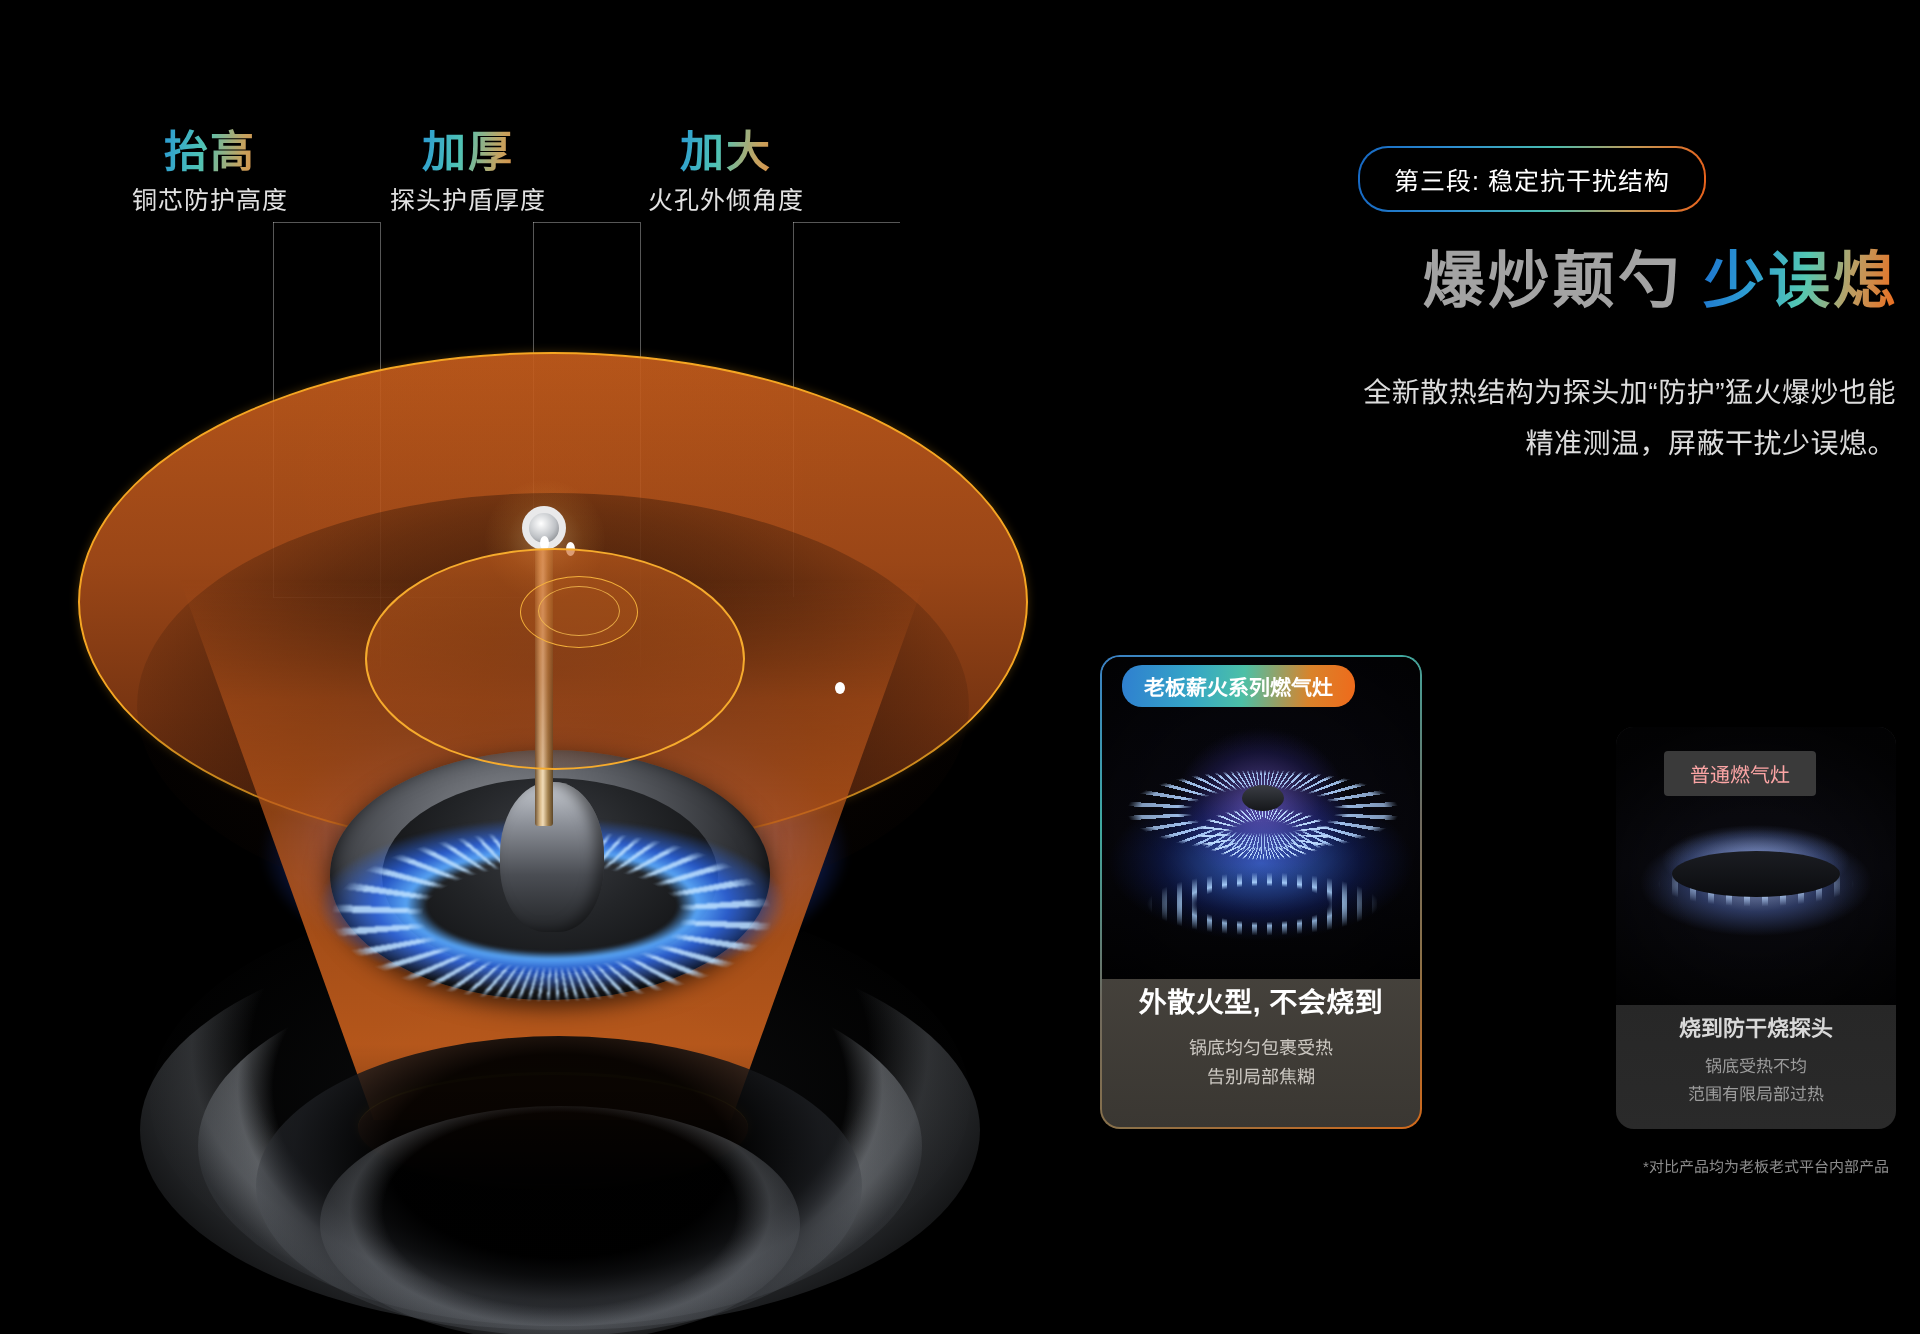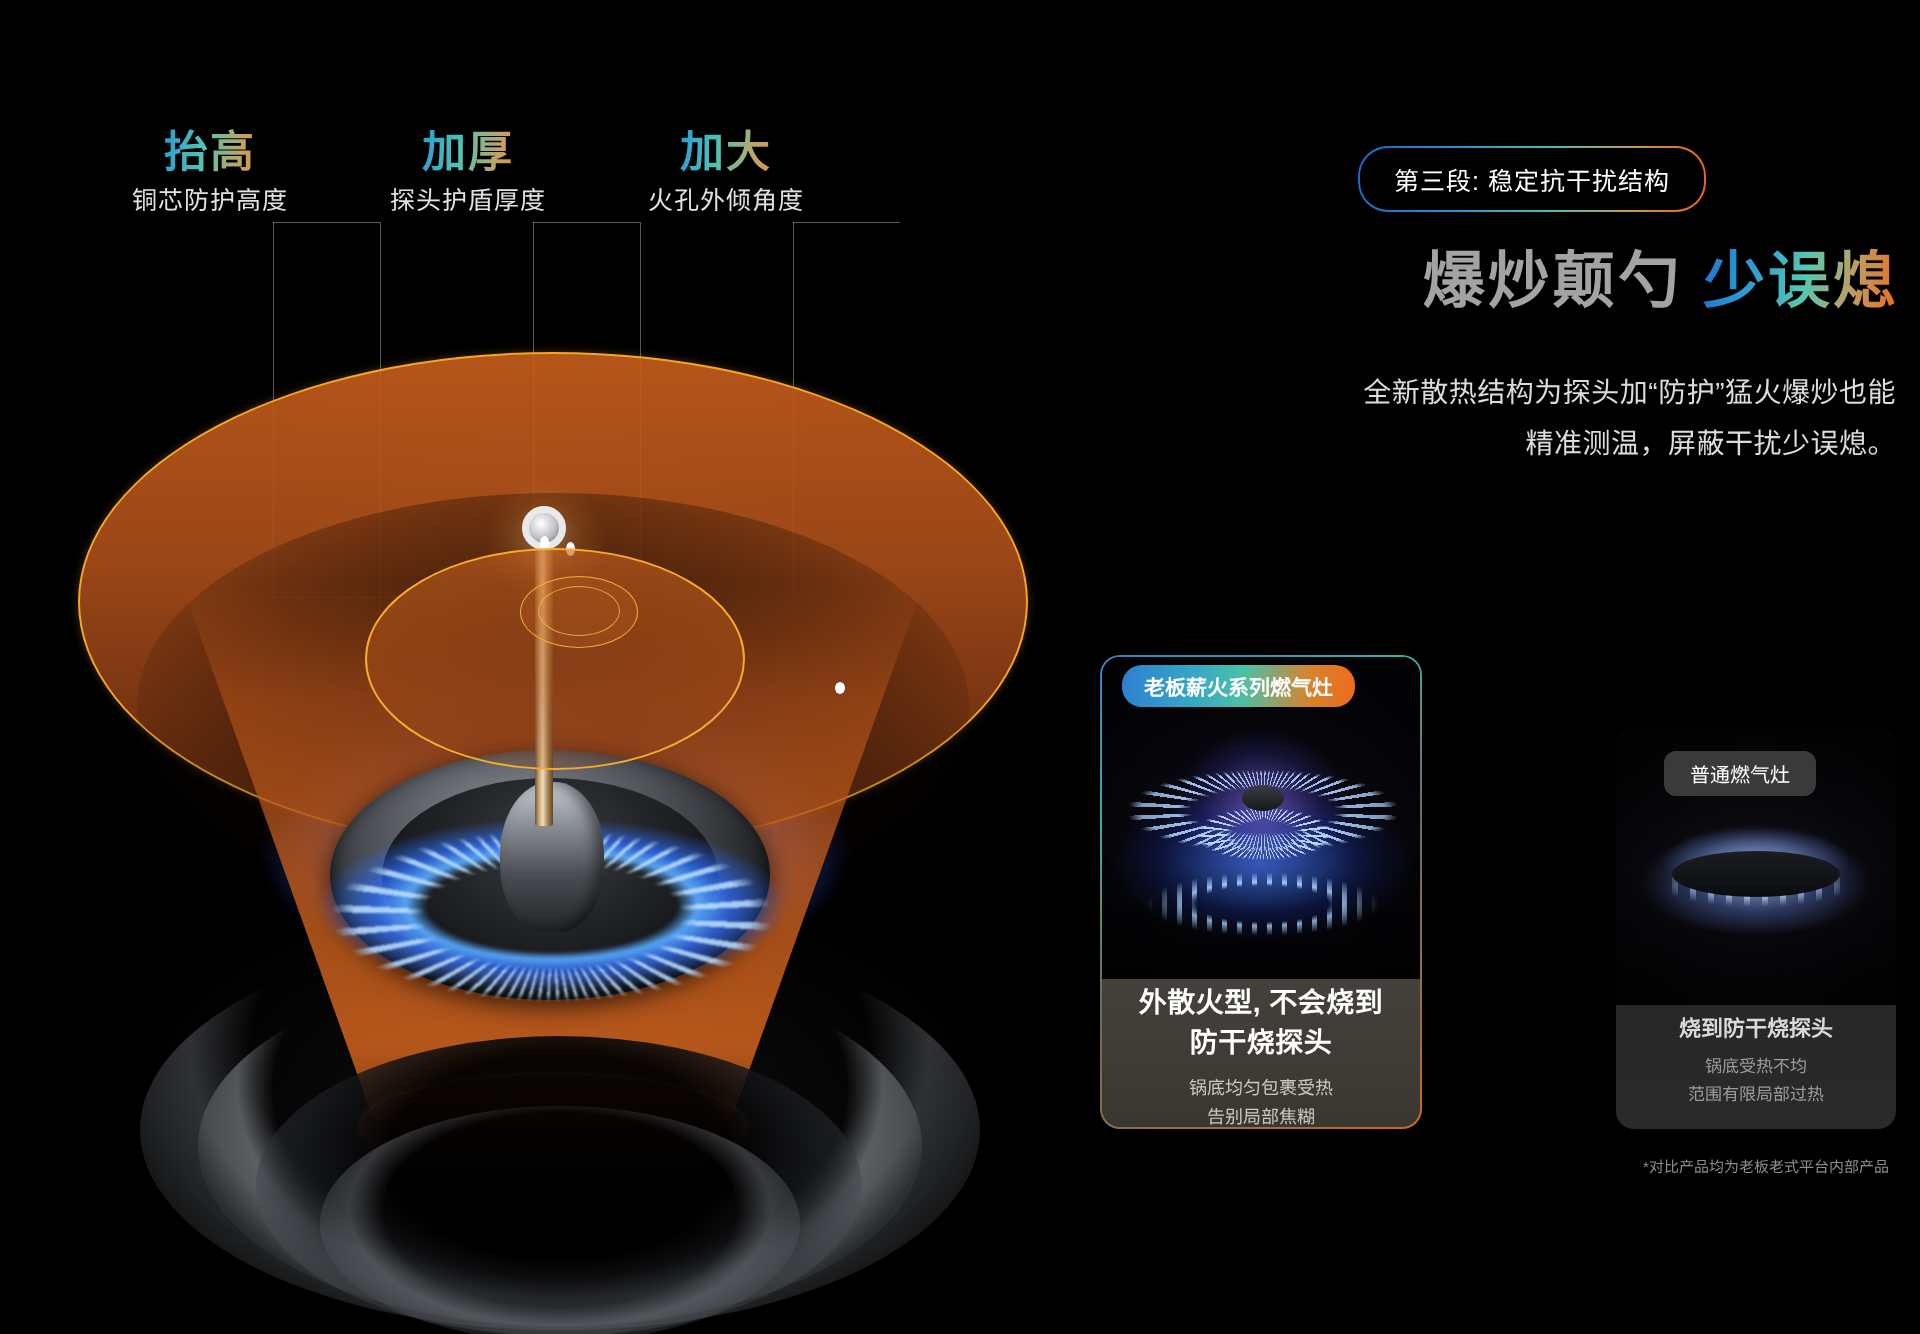--- a/index.html
+++ b/index.html
@@ -328,22 +328,22 @@
 
   .badge-a {
     position:absolute; left:22px; top:-18px; z-index:5;
     padding:6px 22px; border-radius:20px;
     font-size:21px; font-weight:700; color:#fff; white-space:nowrap;
     background:linear-gradient(95deg,#2f7fd0 0%,#35a6c6 30%,#4cc0a6 52%,#d9832b 80%,#ef6a1b 100%);
     margin-top:28px;
   }
   .badge-b {
     position:absolute; left:48px; top:24px; z-index:5;
-    padding:8px 26px; border-radius:12px;
-    font-size:20px; color:#ffffff; white-space:nowrap;
+    padding:8px 26px; border-radius:4px;
+    font-size:20px; color:#fca5a5; white-space:nowrap;
     background:#3a3a3a;
   }
 
   .cap-a { position:absolute; left:0; top:326px; width:100%; text-align:center; }
   .cap-a .t { font-size:28px; font-weight:700; color:#ffffff; line-height:1.42; letter-spacing:0.5px; }
   .cap-a .d { margin-top:12px; font-size:18px; color:#cbc7c1; line-height:1.5; }
 
   .cap-b { position:absolute; left:0; top:286px; width:100%; text-align:center; }
   .cap-b .t { font-size:22px; font-weight:700; color:#d9d9d9; line-height:1.42; }
   .cap-b .d { margin-top:10px; font-size:17px; color:#9c9c9c; line-height:1.5; }
@@ -466,21 +466,20 @@
         <div class="card-a-in">
           <div class="photo">
             <div class="crown"></div>
             <div class="crown2"></div>
             <div class="ringbot"></div>
             <div class="hub"></div>
             <div class="vignette"></div>
           </div>
           <div class="cap-a">
             <div class="t">外散火型, 不会烧到</div>
-            <div class="t">防干烧探头</div>
             <div class="d">锅底均匀包裹受热</div>
             <div class="d" style="margin-top:2px;">告别局部焦糊</div>
           </div>
         </div>
       </div>
 
       <div class="footnote">*对比产品均为老板老式平台内部产品</div>
     </div>
   </div>
 </div>

